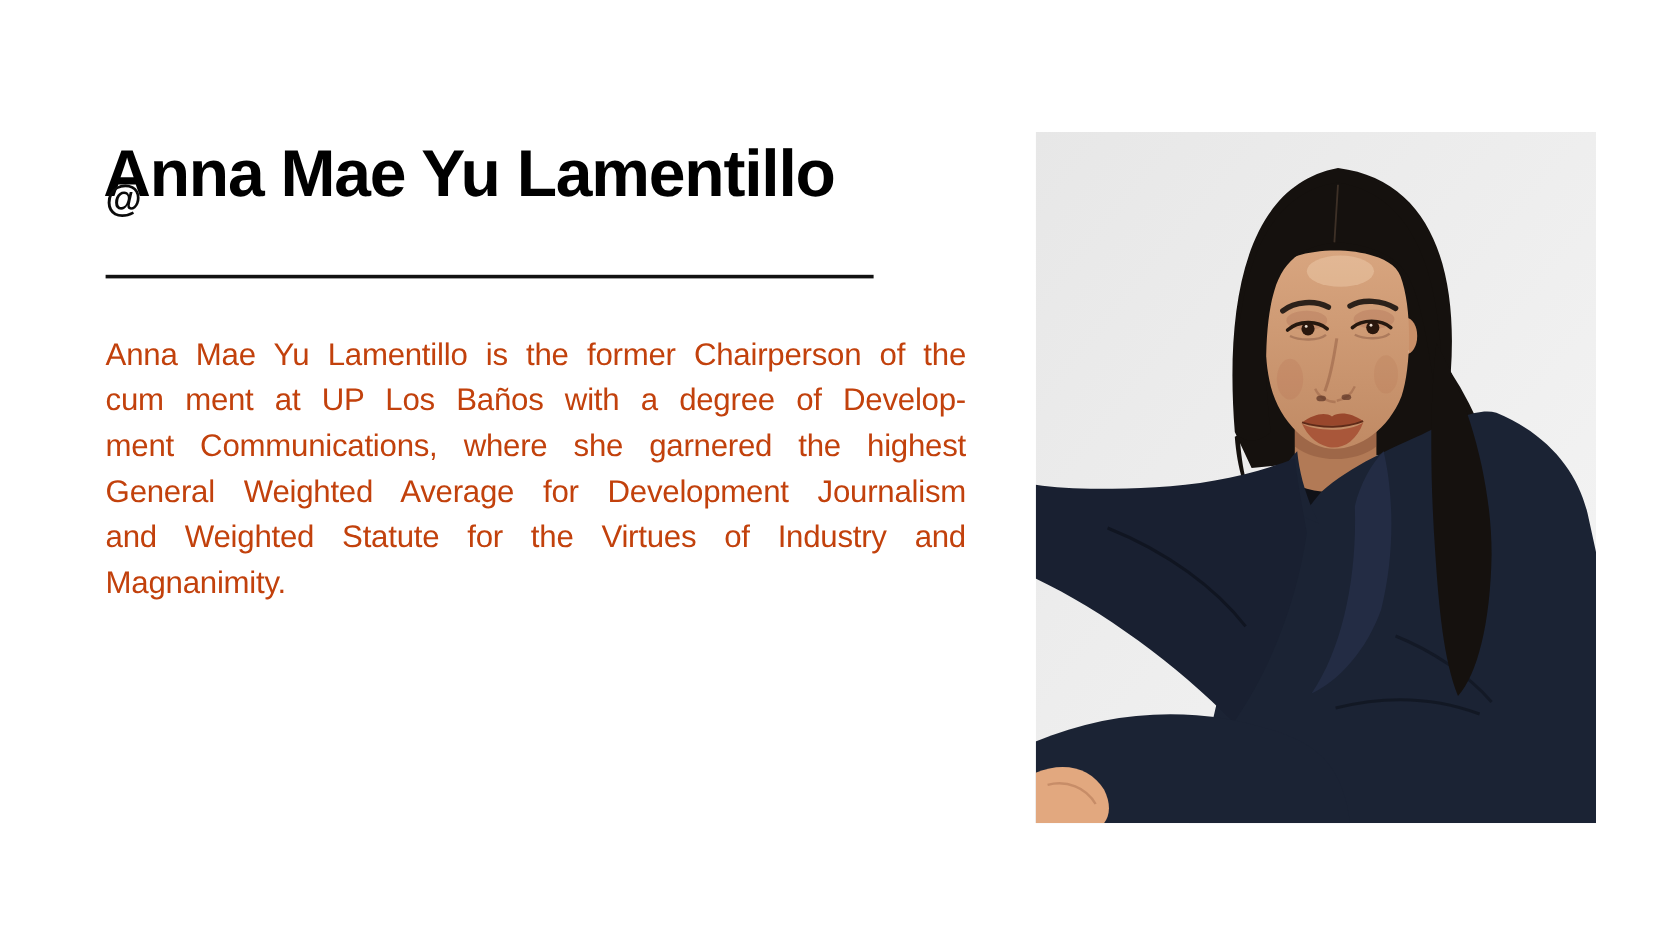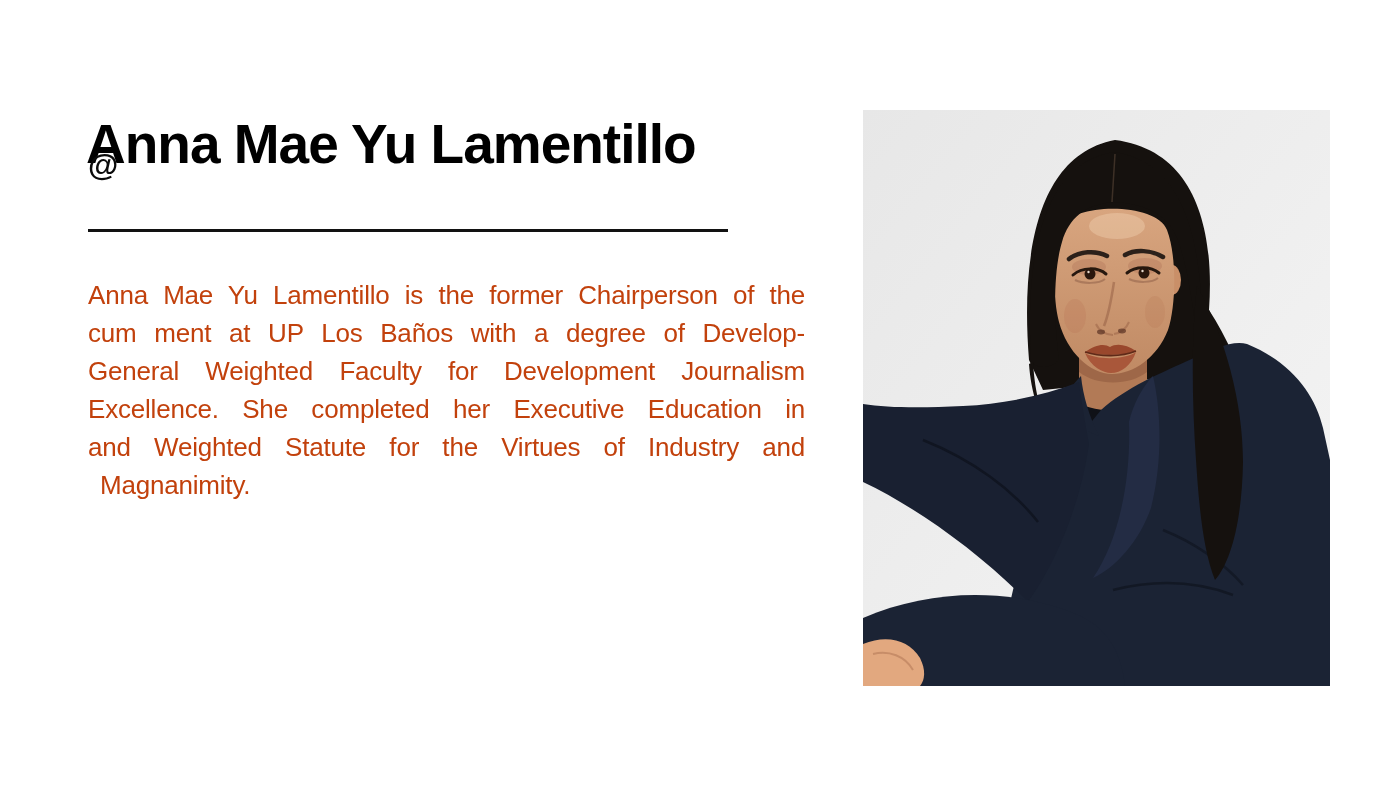--- a/index.html
+++ b/index.html
@@ -24,21 +24,21 @@
   .title-underline {
     position: absolute; left: 88px; top: 229px;
     width: 640px; height: 3px; background: #121212;
   }
   .bio {
     position: absolute; left: 88px; top: 276px; width: 717px;
     font-size: 26px; letter-spacing: -0.2px; line-height: 38px;
     color: #c2410c; font-weight: normal;
   }
   .bio-line { text-align: justify; text-align-last: justify; white-space: nowrap; }
-  .bio-line.last { text-align-last: left; margin-left: 12px; }
+  .bio-line.last { text-align-last: left; }
 
   .portrait {
     position: absolute; left: 863px; top: 110px;
     width: 467px; height: 576px; overflow: hidden;
   }
   .portrait svg { display: block; }
 </style>
 </head>
 <body>
 
@@ -46,22 +46,22 @@
 
   <h1 class="name-title">Anna Mae Yu Lamentillo</h1>
 
   <div class="at-handle">@</div>
 
   <div class="title-underline"></div>
 
   <div class="bio">
       <div class="bio-line">Anna Mae Yu Lamentillo is the former Chairperson of the</div>
       <div class="bio-line">cum ment at UP Los Baños with a degree of Develop-</div>
-      <div class="bio-line">General Weighted Faculty for Development Journalism</div>
-      <div class="bio-line">Excellence. She completed her Executive Education in</div>
+      <div class="bio-line">ment Communications, where she garnered the highest</div>
+      <div class="bio-line">General Weighted Average for Development Journalism</div>
       <div class="bio-line">and Weighted Statute for the Virtues of Industry and</div>
       <div class="bio-line last">Magnanimity.</div>
     </div>
 
   <div class="portrait">
     <svg width="467" height="576" viewBox="0 0 467 576" xmlns="http://www.w3.org/2000/svg">
       <defs>
         <linearGradient id="bgG" x1="0" y1="0" x2="1" y2="1">
           <stop offset="0" stop-color="#e7e7e7"></stop>
           <stop offset="1" stop-color="#f5f5f5"></stop>

